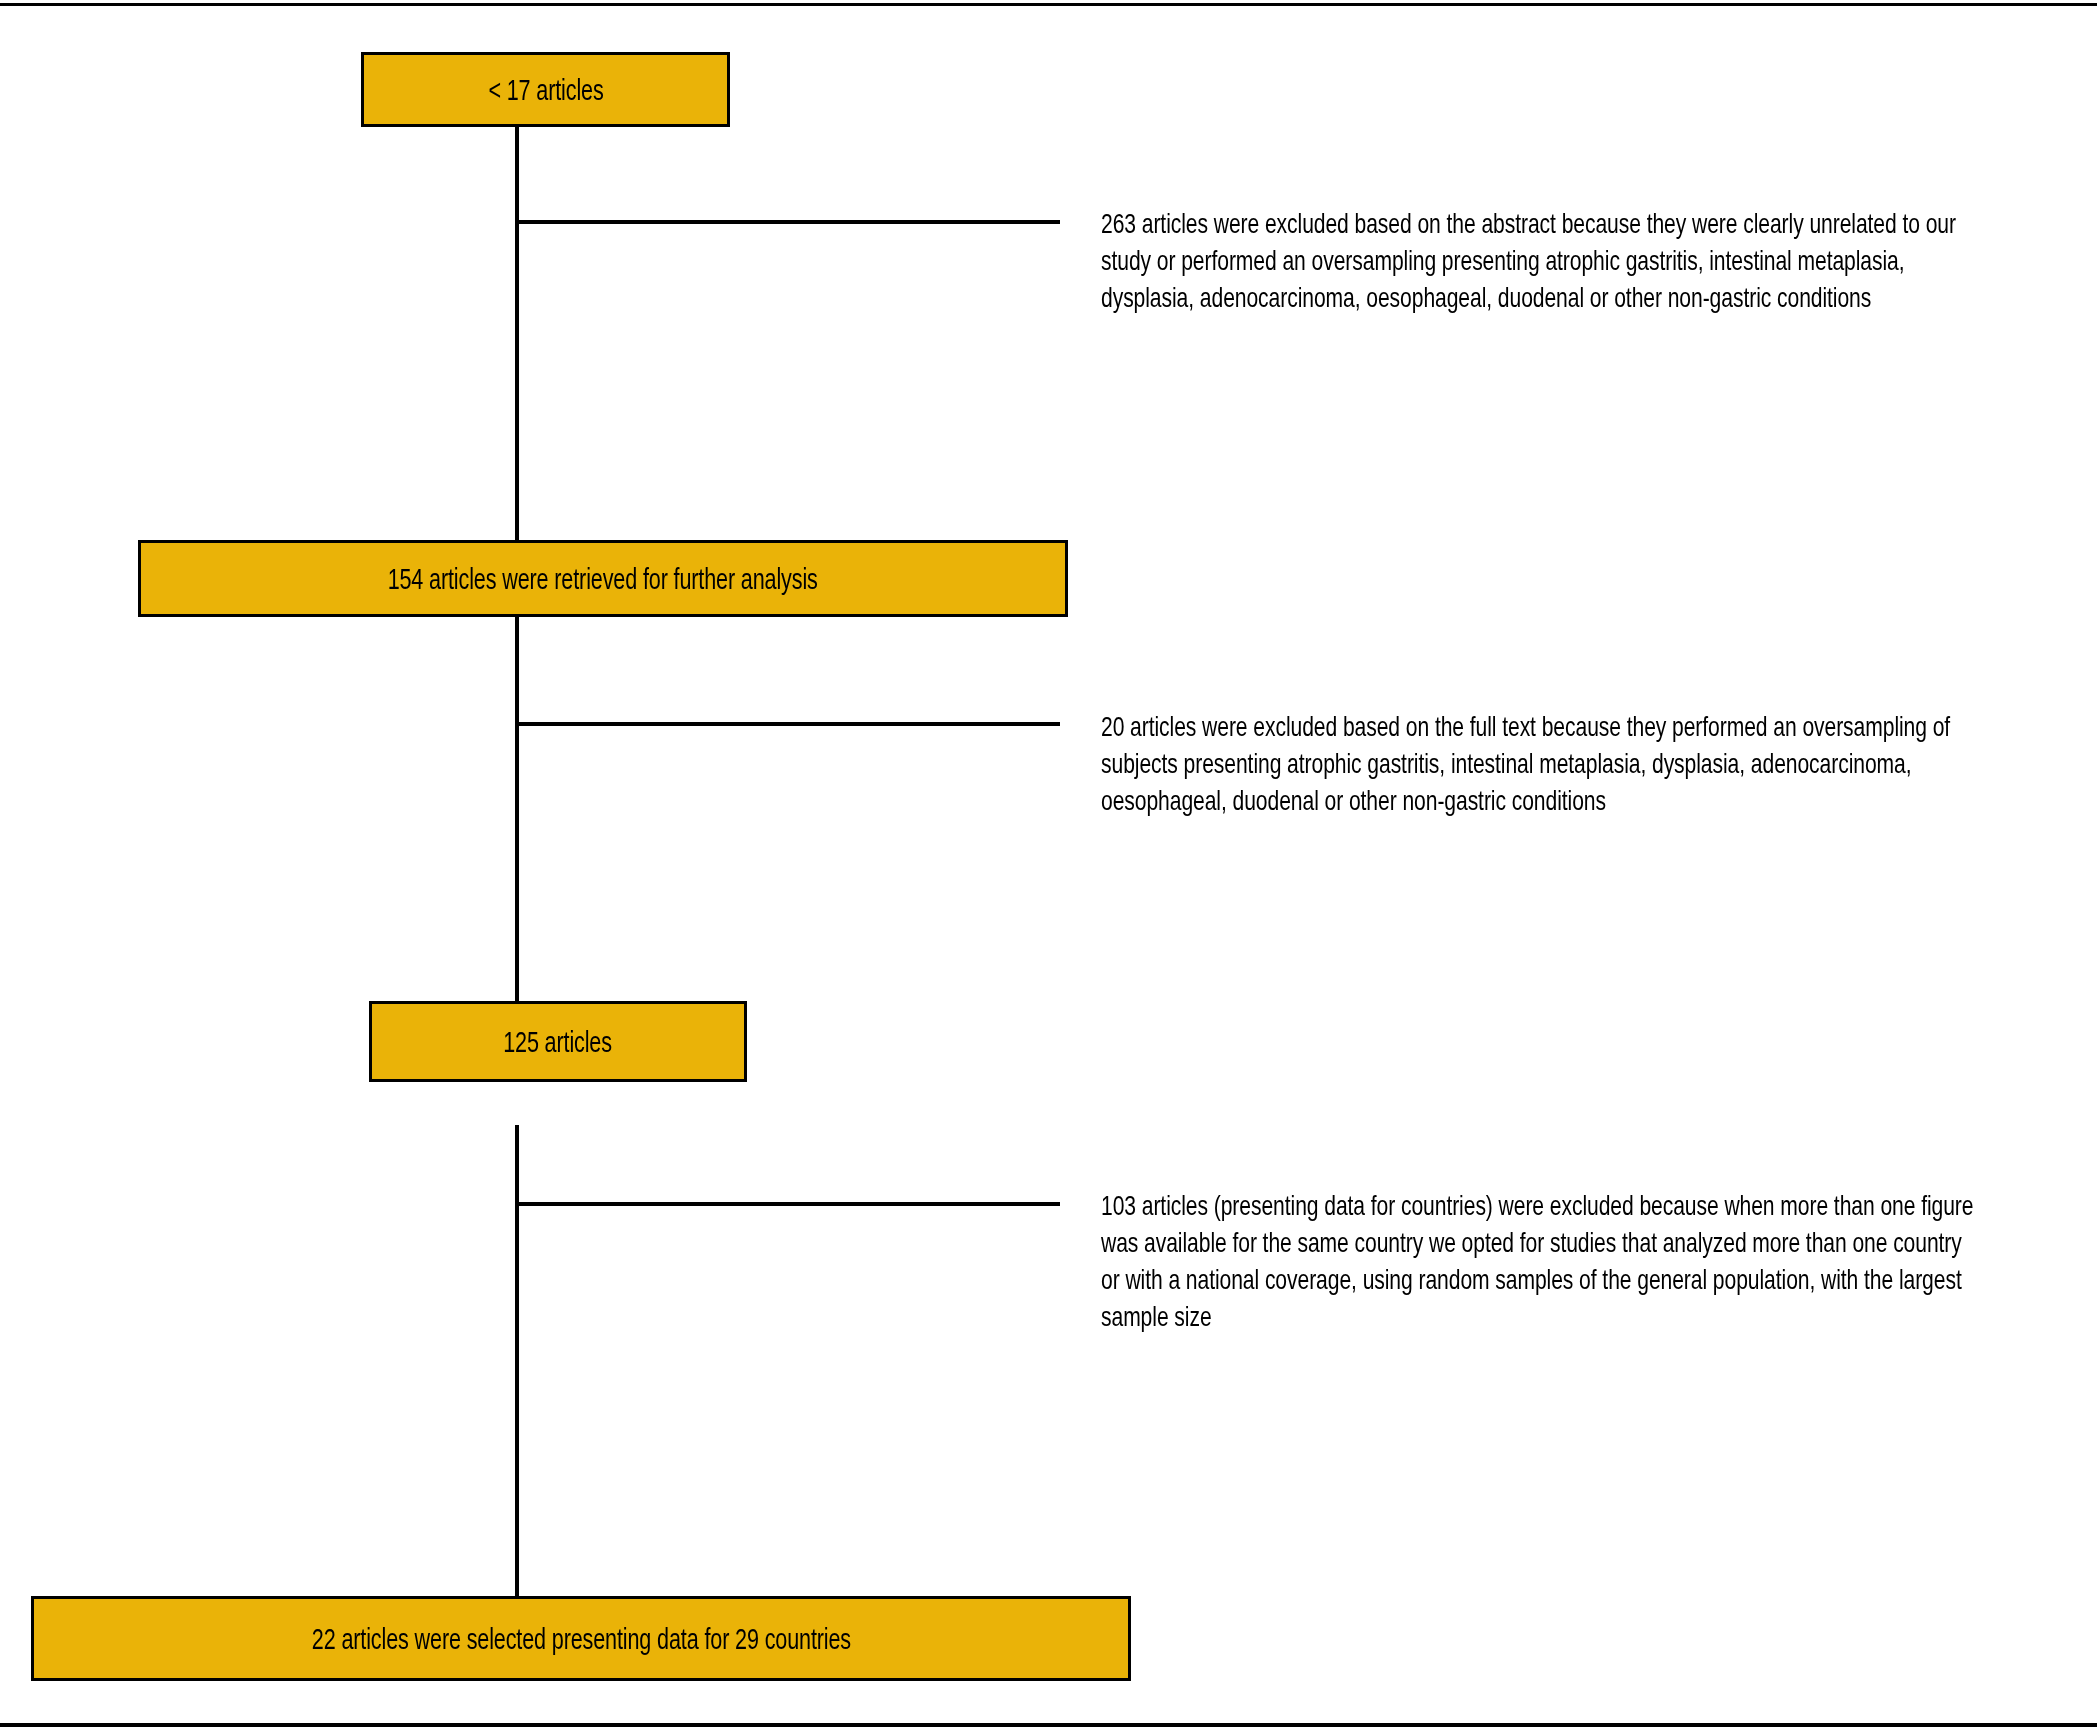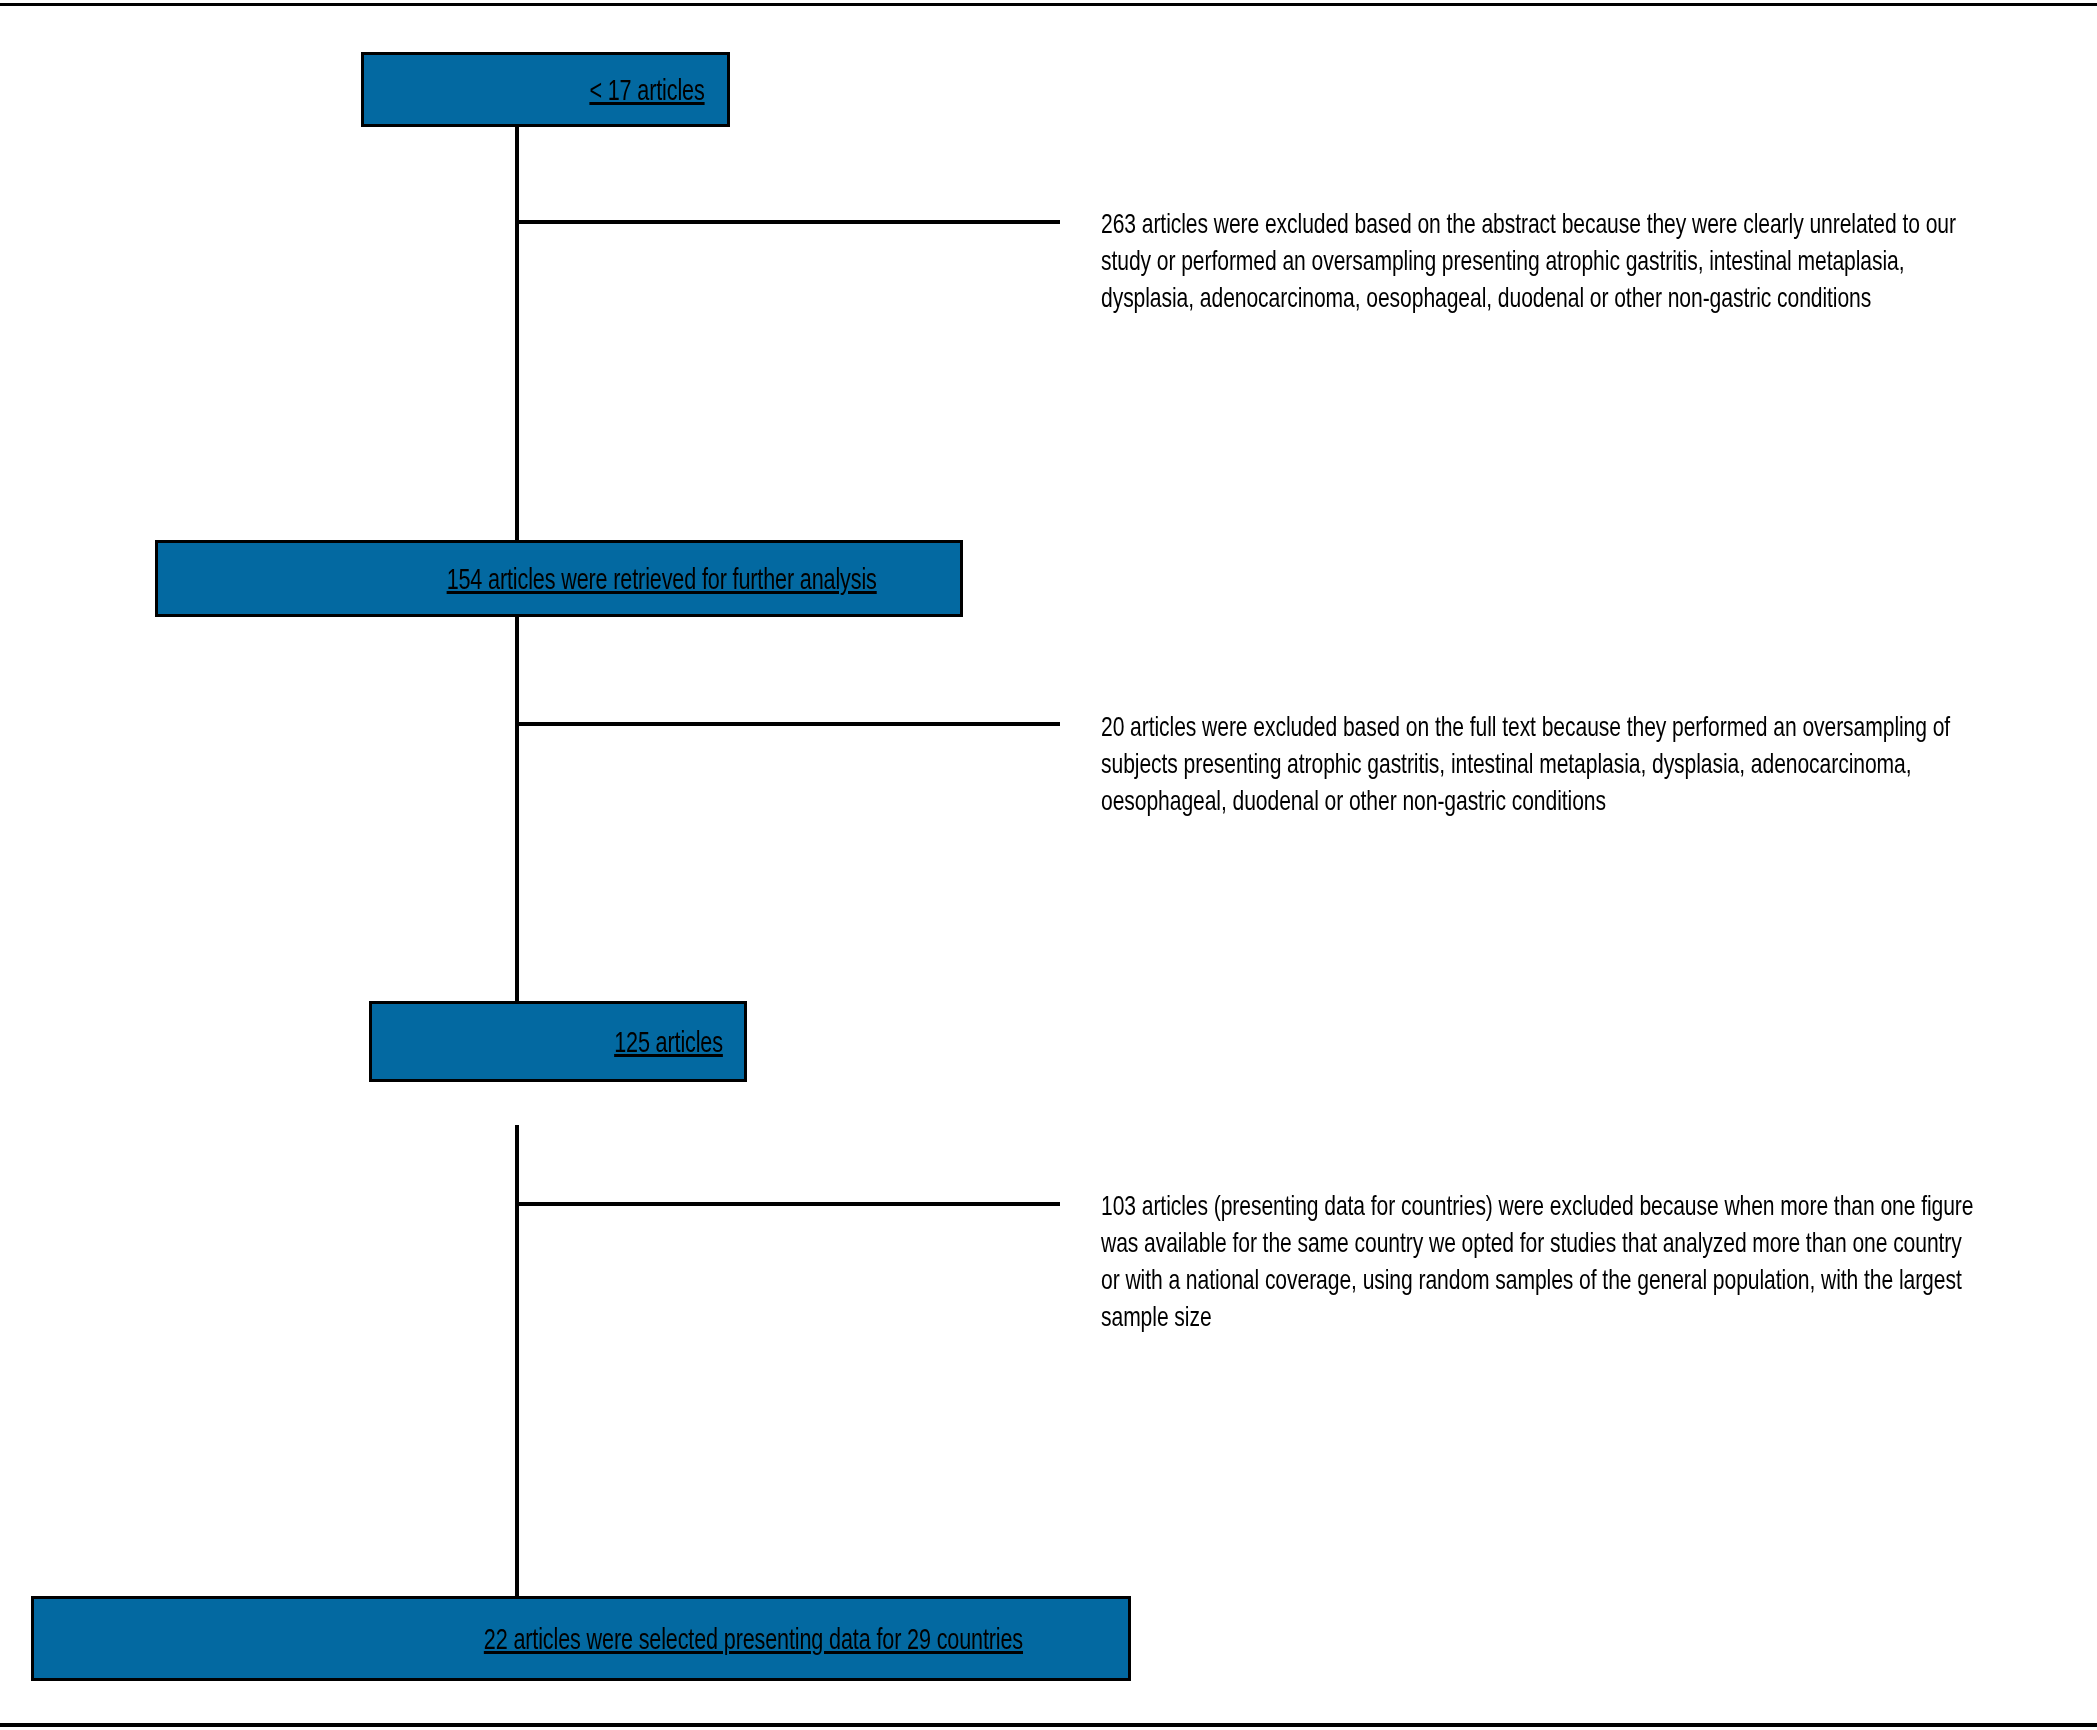--- a/index.html
+++ b/index.html
@@ -27,37 +27,36 @@
     background: #000000;
   }
   .page-rule.top    { top: 2.5px; }
   .page-rule.bottom { top: 1723px; }
 
   
   .flow-box {
     position: absolute;
     box-sizing: border-box;
     border: 3.8px solid #000000;
-    background: #0369a1;
+    background: #eab308;
     display: flex;
     align-items: center;
-    justify-content: flex-end;
-    text-decoration: underline;
+    justify-content: center;
   }
   .flow-box .box-label {
     font-size: 30px;
     line-height: 1.05;
     letter-spacing: -0.2px;
     white-space: nowrap;
     transform: scaleX(0.72);
     transform-origin: center center;
   }
 
   #box-initial   { left: 361px;  top: 52px;  width: 369px;  height: 75px; }
-  #box-retrieved { left: 138px;  top: 540px; width: 808px; height: 77px; margin-left: 17px; }
+  #box-retrieved { left: 138px;  top: 540px; width: 930px; height: 77px; }
   #box-remaining { left: 369px;  top: 1001px; width: 378px;  height: 81px; }
   #box-selected  { left: 0px;    top: 1596px; width: 1100px; height: 85px; margin-left: 31px; }
 
   
   .spine {
     position: absolute;
     left: 515px;
     width: 3.8px;
     background: #000000;
   }

